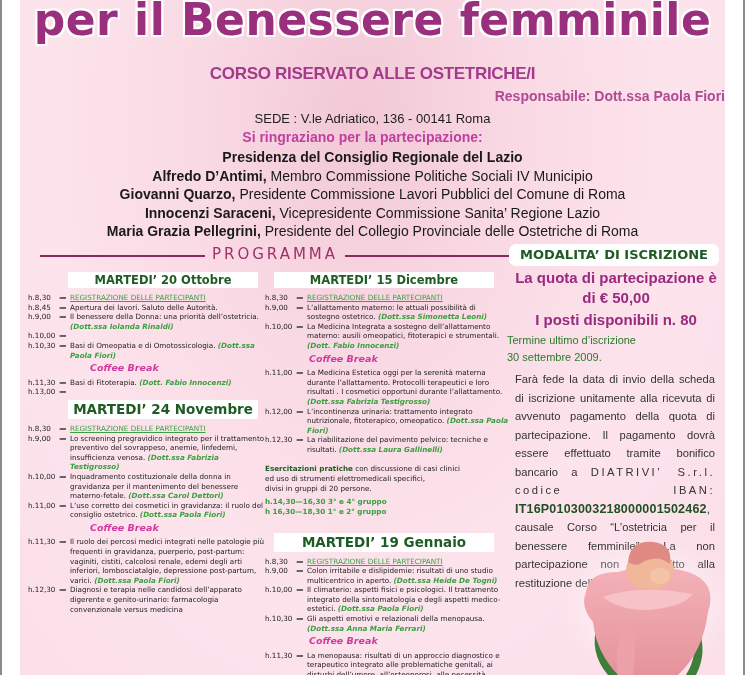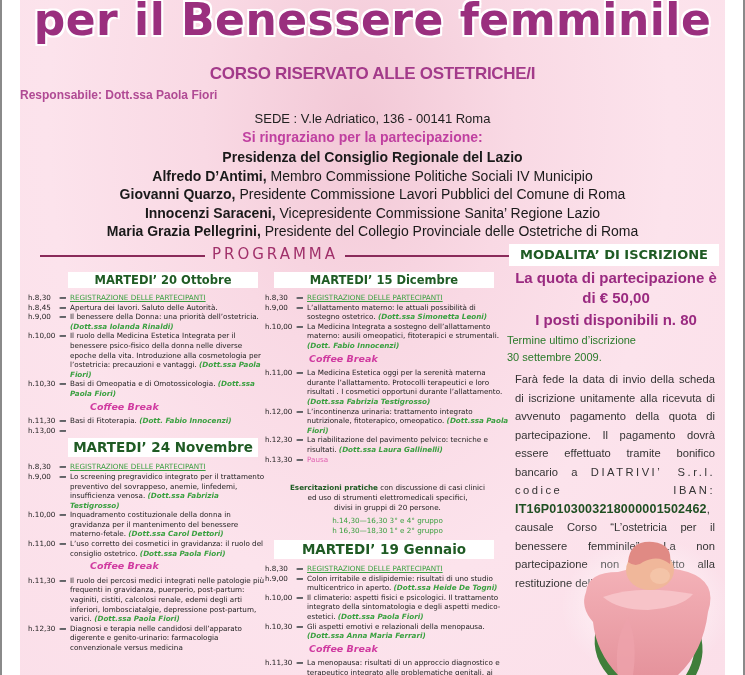--- a/index.html
+++ b/index.html
@@ -13,22 +13,22 @@
     overflow: hidden;
   }
   .title {
     position: absolute; left: 0; width: 705px; top: -6px; text-align: center;
     font-family: "DejaVu Sans", sans-serif; font-weight: bold; font-size: 44px;
     color: #9a2f7e; letter-spacing: 0.5px;
     text-shadow: 0 0 3px #fff, 0 0 3px #fff, 2px 2px 0 #fff, -2px -2px 0 #fff, 2px -2px 0 #fff, -2px 2px 0 #fff;
   }
   .subtitle { position: absolute; left: 0; width: 705px; top: 64px; text-align: center;
     font-family: "Liberation Sans", sans-serif; font-weight: bold; font-size: 17px; color: #a33a8a; letter-spacing: -0.3px; }
-  .resp { position: absolute; left: 0; width: 705px; top: 88px; text-align: left;
-    font-family: "Liberation Sans", sans-serif; font-weight: bold; font-size: 12px; color: #b04a94; }
+  .resp { position: absolute; left: 0; width: 705px; top: 88px; text-align: right;
+    font-family: "Liberation Sans", sans-serif; font-weight: bold; font-size: 14px; color: #b04a94; }
   .sede { position: absolute; left: 0; width: 705px; top: 111px; text-align: center;
     font-family: "Liberation Sans", sans-serif; font-size: 13px; color: #222; }
   .thanks-h { position: absolute; left: 0; width: 649px; top: 129px; text-align: center;
     font-family: "Liberation Sans", sans-serif; font-weight: bold; font-size: 14px; color: #c040a0; padding-left: 36px; }
   .thanks { position: absolute; left: 0; width: 705px; top: 148px; text-align: center;
     font-family: "Liberation Sans", sans-serif; font-size: 14px; color: #1a1a1a; line-height: 18.5px; }
   .thanks b { font-weight: bold; }
 
   .prog-title { position: absolute; left: 20px; top: 245px; width: 470px; height: 20px; }
   .prog-title .line { position: absolute; top: 10px; height: 2px; background: #8a2a5a; }
@@ -46,31 +46,31 @@
   .row { display: flex; align-items: flex-start; margin-bottom: 0px; }
   .row .time { width: 28px; flex: 0 0 28px; text-align: left; padding-left: 0; color: #222; }
   .col1 .row .time { padding-left: 0; }
   .row .arrow { width: 14px; flex: 0 0 14px; color: #2a6a2a; font-weight: bold; font-size: 8px; text-align: center; }
   .row .txt { flex: 1; padding-right: 0; }
   .reg { color: #3aa040; text-decoration: underline; }
   .doc { color: #3aa040; font-style: italic; font-weight: bold; }
   .coffee { color: #d03aa0; font-style: italic; font-weight: bold; font-size: 9.5px; margin: 3px 0 5px 70px; }
   .col2 .coffee { margin-left: 44px; }
   .pausa { color: #e060b0; }
-  .esercit { text-align: center; margin: 19px 0 3px 0; line-height: 10px; }
+  .esercit { margin: 9px 0 3px 0; line-height: 10px; }
   .esercit b { color: #1f5b24; }
-  .groups { text-align: center; color: #3aa040; line-height: 10px; margin-bottom: 4px; }
+  .groups { text-align: left; color: #3aa040; line-height: 10px; margin-bottom: 16px; font-weight: bold; }
 
   .col1 .row { margin-left: 8px; }
   .col1 .row .txt { padding-left: 0; }
   .col2 .row { margin-left: 0; }
 
   .right { position: absolute; left: 487px; top: 244px; width: 218px; }
   .mod-h { background: #ffffff; text-align: center; font-family: "DejaVu Sans", sans-serif;
-    font-weight: bold; font-size: 13px; color: #1f5b24; height: 22px; line-height: 22px; margin: 0 6px 0 2px; }
+    font-weight: bold; font-size: 13px; color: #1f5b24; height: 22px; line-height: 22px; margin: 0 6px 0 2px; border-radius: 7px; }
   .quota { text-align: center; font-family: "Liberation Sans", sans-serif; font-weight: bold; font-size: 15px;
     color: #9a2a80; line-height: 20px; margin-top: 2px; }
   .term { font-family: Liberation Sans, sans-serif; font-size: 11px; color: #2a7a2a;
     line-height: 14px; margin-top: 3px; }
   .info { font-family: "Liberation Sans", sans-serif; font-size: 11.2px; color: #333; line-height: 18.5px;
     text-align: justify; margin: 6px 10px 0 8px; }
   .info .spaced { letter-spacing: 2.5px; }
   .info .iban { font-weight: bold; color: #1f4f22; font-size: 12.5px; letter-spacing: 0.2px; }
 
   .rose { position: absolute; left: 538px; top: 532px; width: 178px; height: 143px; }
@@ -116,21 +116,20 @@
         <span class="txt"><span>Apertura dei lavori. Saluto delle Autorità.</span></span>
       </div>
       <div class="row">
         <span class="time">h.9,00</span>
         <span class="arrow" style="font-size: 6px;">➖</span>
         <span class="txt"><span>Il benessere della Donna: una priorità dell’ostetricia. </span><span class="doc">(Dott.ssa Iolanda Rinaldi)</span></span>
       </div>
       <div class="row">
         <span class="time">h.10,00</span>
         <span class="arrow" style="font-size: 6px;">➖</span>
-        <span class="txt"><span>Il ruolo della Medicina Estetica Integrata per il benessere psico-fisico della donna nelle diverse epoche della vita. Introduzione alla cosmetologia per l’ostetricia: precauzioni e vantaggi. </span><span class="doc">(Dott.ssa Paola Fiori)</span></span>
       </div>
       <div class="row">
         <span class="time">h.10,30</span>
         <span class="arrow" style="font-size: 6px;">➖</span>
         <span class="txt"><span>Basi di Omeopatia  e di Omotossicologia. </span><span class="doc">(Dott.ssa Paola Fiori)</span></span>
       </div>
       <div class="coffee">Coffee Break</div>
       <div class="row">
         <span class="time">h.11,30</span>
         <span class="arrow" style="font-size: 6px;">➖</span>
@@ -200,25 +199,20 @@
       </div>
       <div class="row">
         <span class="time">h.12,00</span>
         <span class="arrow" style="font-size: 6px;">➖</span>
         <span class="txt"><span>L’incontinenza urinaria: trattamento integrato nutrizionale, fitoterapico, omeopatico. </span><span class="doc">(Dott.ssa Paola Fiori)</span></span>
       </div>
       <div class="row">
         <span class="time">h.12,30</span>
         <span class="arrow" style="font-size: 6px;">➖</span>
         <span class="txt"><span>La riabilitazione del pavimento pelvico: tecniche e risultati. </span><span class="doc">(Dott.ssa Laura Gallinelli)</span></span>
-      </div>
-      <div class="row">
-        <span class="time">h.13,30</span>
-        <span class="arrow" style="font-size: 6px;">➖</span>
-        <span class="txt"><span class="pausa">Pausa</span></span>
       </div>
       <div class="esercit"><b>Esercitazioni pratiche</b><span> con discussione di casi clinici</span><br><span>ed uso di strumenti elettromedicali specifici,</span><br><span>divisi in gruppi di 20 persone.</span></div>
       <div class="groups">
         <div>h.14,30—16,30  3° e 4° gruppo</div>
         <div>h 16,30—18,30  1° e 2° gruppo</div>
       </div>
       <div class="day-h big">MARTEDI’ 19 Gennaio</div>
       <div class="row">
         <span class="time">h.8,30</span>
         <span class="arrow" style="font-size: 6px;">➖</span>

